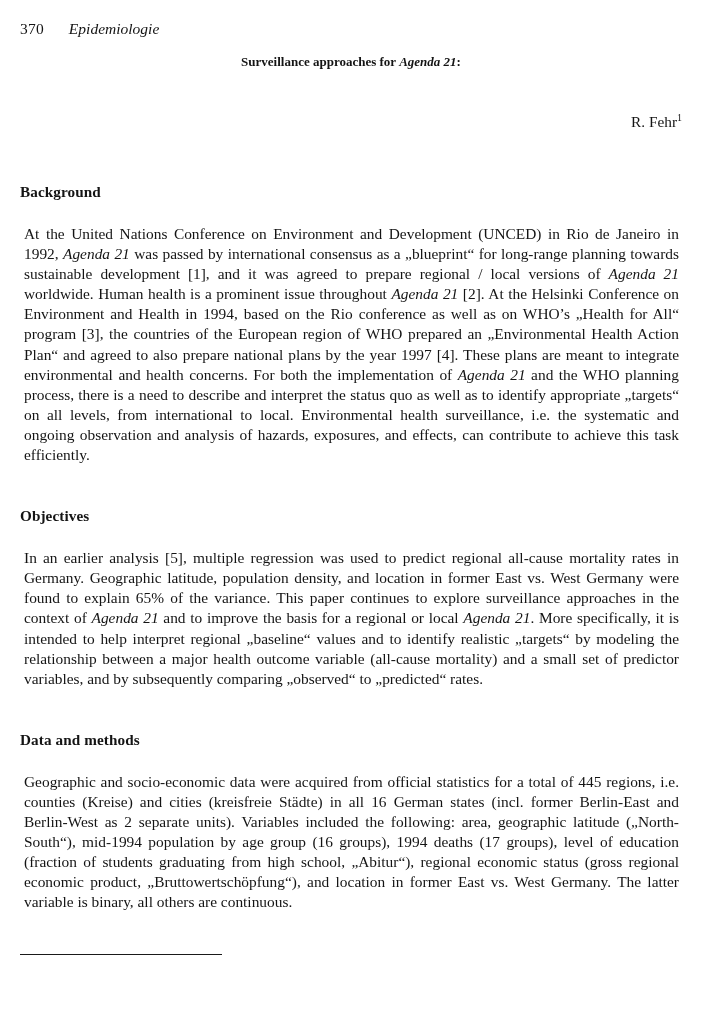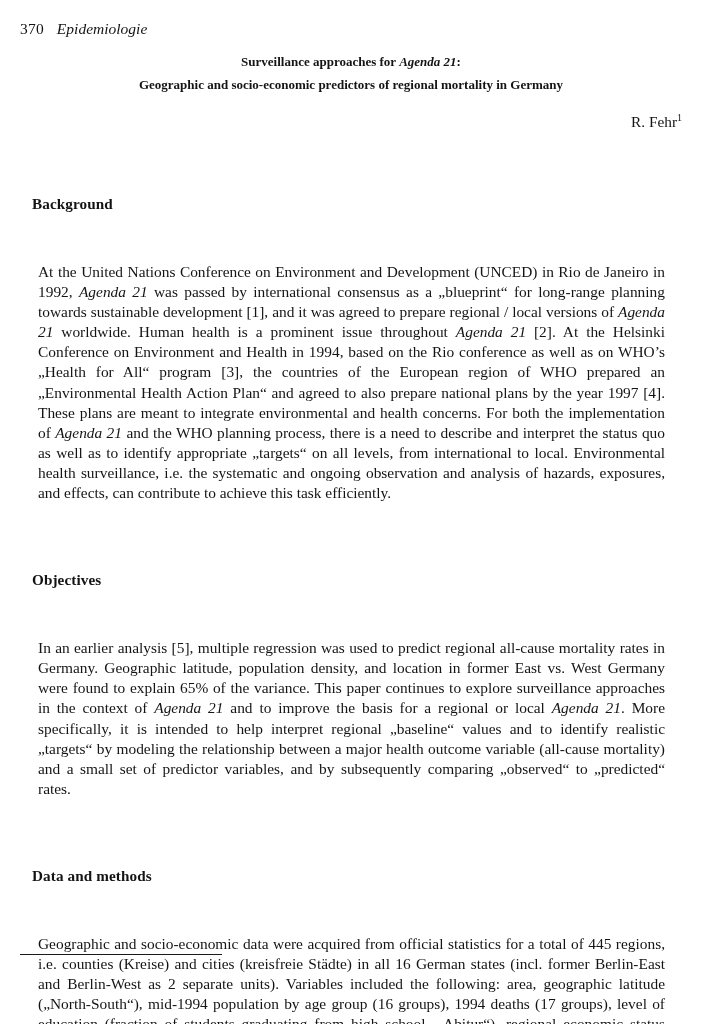--- a/index.html
+++ b/index.html
@@ -30,21 +30,21 @@
     font-size: 15.5px;
     line-height: 20px;
     white-space: nowrap;
   }
   .running-head .folio {
     font-style: normal;
     letter-spacing: 0.2px;
   }
   .running-head .journal {
     font-style: italic;
-    margin-left: 13px;
+    margin-left: 25px;
   }
 
   
   .title-block {
     position: absolute;
     top: 50px;
     left: 20px;
     width: 662px;
     text-align: center;
     font-weight: bold;
@@ -70,29 +70,29 @@
 
   
   .column {
     position: absolute;
     left: 20px;
     top: 182px;
     width: 663px;
   }
 
   h2.section-heading {
-    margin: 12px;
+    margin: 0;
     font-size: 15.2px;
     line-height: 20px;
     font-weight: bold;
     letter-spacing: 0.1px;
   }
 
   p.body-par {
-    margin: 18px;
+    margin: 4px;
     font-size: 15.4px;
     line-height: 20.1px;
     text-align: justify;
     text-justify: inter-word;
     hyphens: none;
   }
   p.body-par .ital { font-style: italic; }
 
   
   .gap-heading-to-par { height: 18px; }
@@ -126,21 +126,20 @@
 <body>
 
 <div class="page">
 
   <div class="running-head">
     <span class="folio">370</span><span class="journal">Epidemiologie</span>
   </div>
 
   <div class="title-block">
     <div><span>Surveillance approaches for </span><span class="ital">Agenda 21</span><span>:</span></div>
-    <div>Geographic and socio-economic predictors of regional mortality in Germany</div>
   </div>
 
   <div class="author-line">
     <span>R. Fehr</span><sup>1</sup>
   </div>
 
   <div class="column">
 
     <h2 class="section-heading">Background</h2>
     <div class="gap-heading-to-par"></div>

